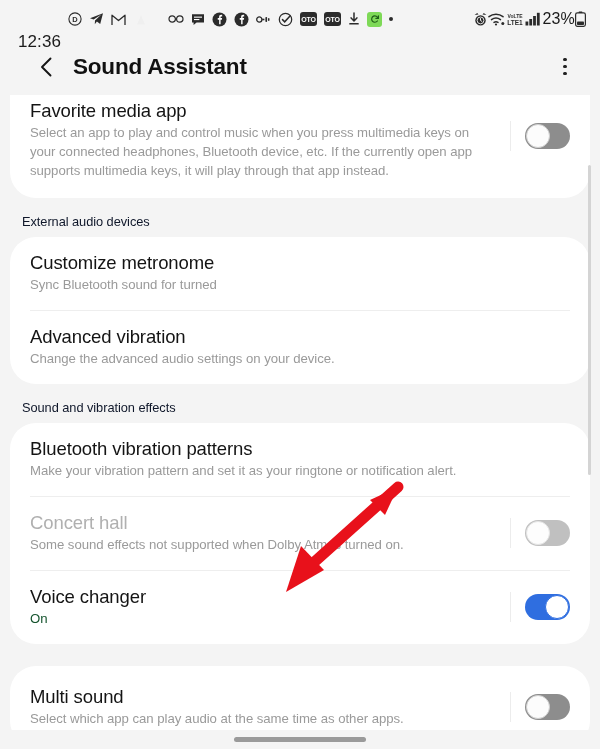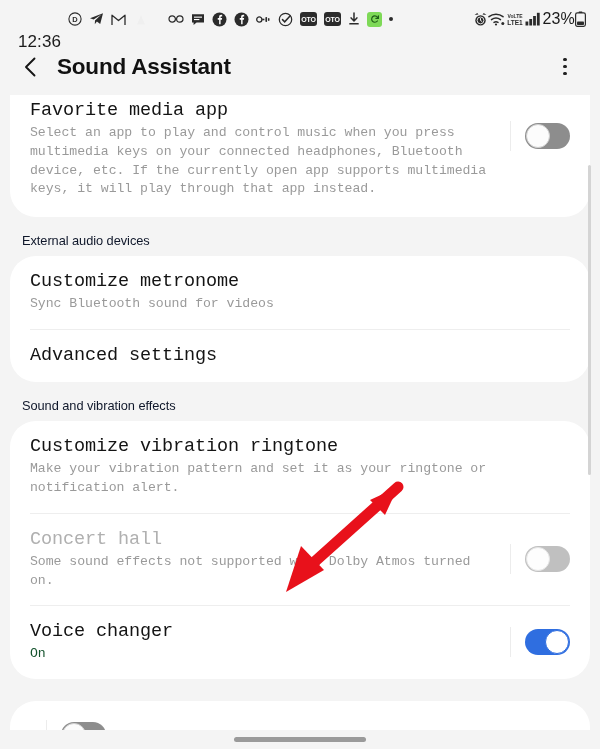--- a/index.html
+++ b/index.html
@@ -31,40 +31,40 @@
   }
   .green-sq {
     width: 15px; height: 15px; border-radius: 3px; background: #7ed957;
     display: inline-flex; align-items: center; justify-content: center;
   }
   .tiny-dot { width: 4px; height: 4px; border-radius: 50%; background: #2b2b2b; }
 
   
   .appbar {
     height: 57px; display: flex; align-items: center;
-    padding: 0 20px 0 14px; background: #f4f4f4; justify-content: center;
+    padding: 0 20px 0 30px; background: #f4f4f4; justify-content: center;
   }
   .back-btn { width: 34px; height: 34px; display: flex; align-items: center; justify-content: center; cursor: pointer; }
   .app-title {
     font-size: 22.5px; color: #111; font-weight: 700; letter-spacing: -0.2px;
     margin-left: 9px; flex: 1;
   }
   .more-btn { width: 30px; height: 34px; display: flex; flex-direction: column; align-items: center; justify-content: center; gap: 3.5px; cursor: pointer; }
   .more-btn i { width: 3.6px; height: 3.6px; border-radius: 50%; background: #202020; display: block; }
 
   
   .content { position: relative; height: 654px; background: #f4f4f4; overflow: hidden; }
 
   .card {
     background: #ffffff; border-radius: 26px; margin: 0 10px;
     position: relative;
   }
   .card.top-clip { border-radius: 0 0 26px 26px; margin-top: 0; }
 
-  .row { padding: 14px 20px 15px 20px; display: flex; align-items: center; position: relative; font-family: Liberation Mono, monospace; }
+  .row { padding: 14px 20px 15px 20px; display: flex; align-items: center; position: relative; }
   .row .texts { flex: 1; min-width: 0; }
   .row-title { font-size: 18.5px; color: #141414; letter-spacing: -0.1px; line-height: 1.25; }
   .row-title.dim { color: #b0b0b0; }
   .row-sub {
     font-size: 13.2px; color: #9a9a9a; line-height: 1.42; margin-top: 2px;
     letter-spacing: -0.05px;
   }
   .row-sub.on { color: #14532d; }
 
   .sep { height: 1px; background: #eeeeee; margin: 0 20px; }
@@ -276,36 +276,37 @@
           </div>
         </div>
       </div>
     </div>
 
     <div class="sec-head">External audio devices</div>
     <div class="card">
       <div class="row">
         <div class="texts">
           <div class="row-title">Customize metronome</div>
-          <div class="row-sub">Sync Bluetooth sound for videos</div>
+          <div class="row-sub">Sync Bluetooth sound for turned</div>
         </div>
       </div>
       <div class="sep"></div>
       <div class="row">
         <div class="texts">
-          <div class="row-title">Advanced settings</div>
+          <div class="row-title">Advanced vibration</div>
+          <div class="row-sub">Change the advanced audio settings on your device.</div>
         </div>
       </div>
     </div>
 
     <div class="sec-head">Sound and vibration effects</div>
     <div class="card">
       <div class="row">
         <div class="texts">
-          <div class="row-title">Customize vibration ringtone</div>
+          <div class="row-title">Bluetooth vibration patterns</div>
           <div class="row-sub">Make your vibration pattern and set it as your ringtone or notification alert.</div>
         </div>
       </div>
       <div class="sep"></div>
       <div class="row">
         <div class="texts">
           <div class="row-title dim">Concert hall</div>
           <div class="row-sub">Some sound effects not supported when Dolby Atmos turned on.</div>
         </div>
         <div class="sw-wrap">
@@ -325,20 +326,24 @@
           <div class="sw-divider"></div>
           <div class="switch on">
             <div class="knob"></div>
           </div>
         </div>
       </div>
     </div>
 
     <div class="card" style="margin-top:22px;">
       <div class="row" style="padding-top:19px;padding-bottom:19px;">
+        <div class="texts">
+          <div class="row-title">Multi sound</div>
+          <div class="row-sub">Select which app can play audio at the same time as other apps.</div>
+        </div>
         <div class="sw-wrap">
           <div class="sw-divider"></div>
           <div class="switch off">
             <div class="knob"></div>
           </div>
         </div>
       </div>
     </div>
 
     <div class="scrollbar"></div>

